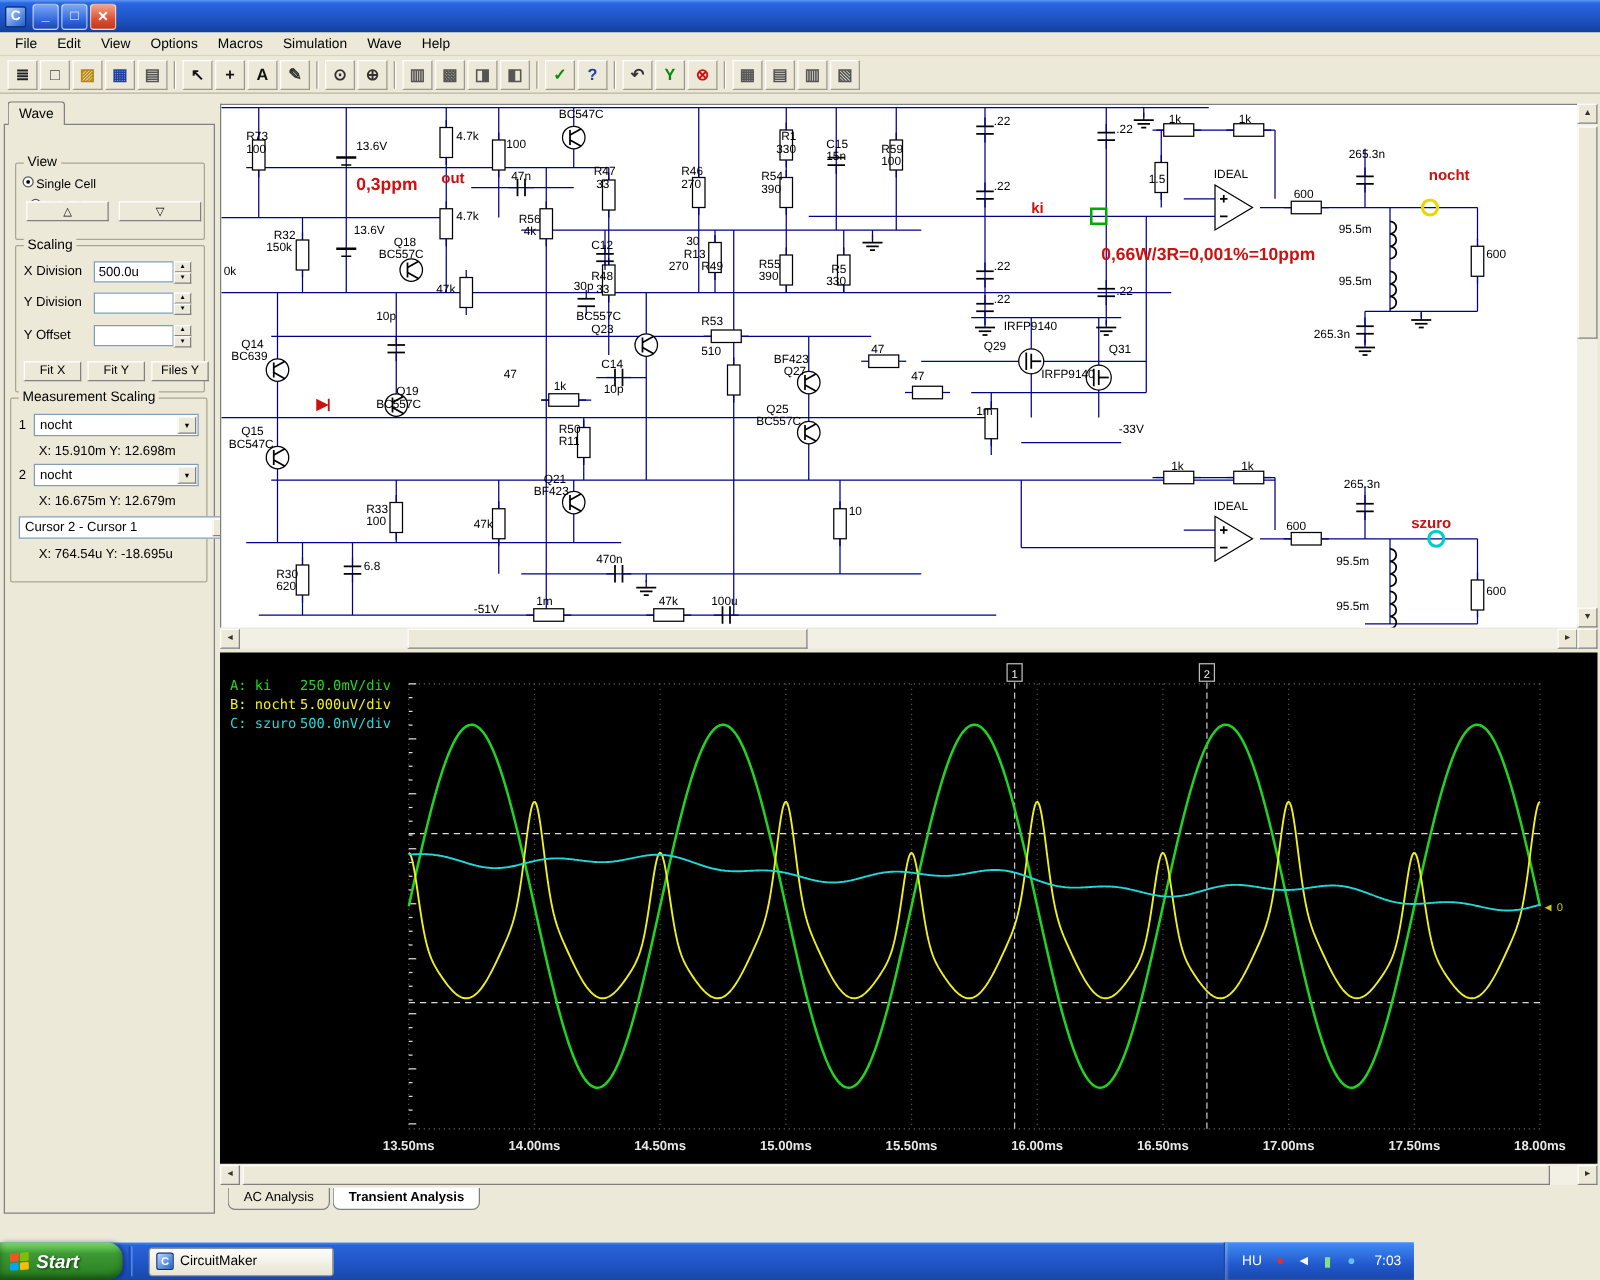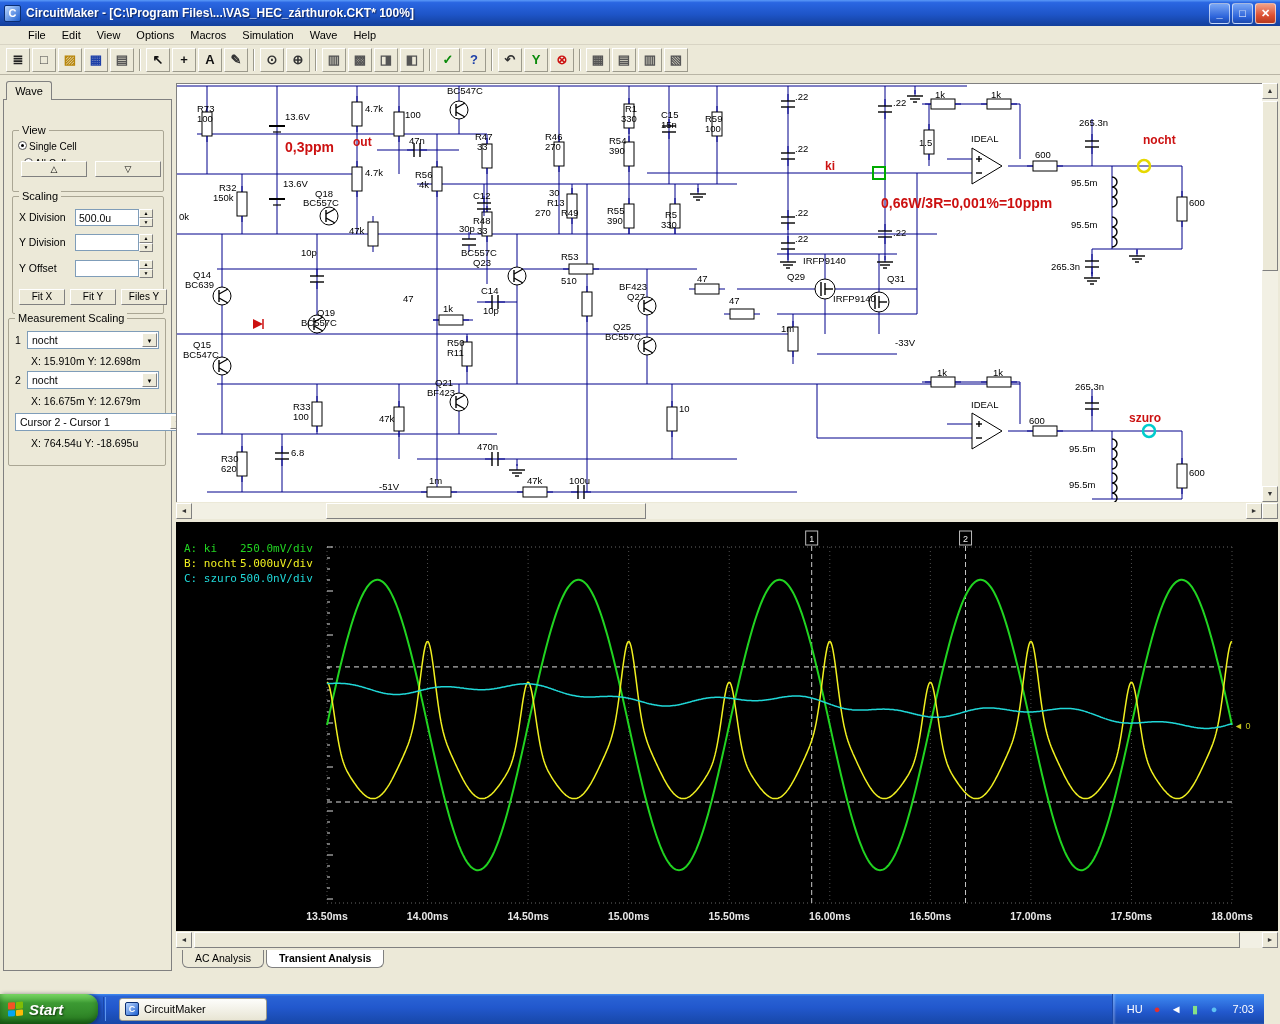--- a/index.html
+++ b/index.html
@@ -17,21 +17,21 @@
   .title-text { color:#fff; font-size:12px; font-weight:bold; text-shadow:1px 1px 1px rgba(0,0,20,.6);
     flex:1; white-space:nowrap; overflow:hidden; }
   .win-btns { display:flex; gap:2px; }
   .win-btn { width:21px; height:21px; border-radius:3px; color:#fff; font-size:11px; font-weight:bold;
     display:flex; align-items:center; justify-content:center;
     background:linear-gradient(180deg,#7aa7f5,#2b62d9 70%,#1c49ad); border:1px solid #fff9; }
   .win-btn.close { background:linear-gradient(180deg,#f2a289,#dd5033 60%,#b83a1e); }
 
   
   .menubar { position:absolute; left:0; top:26px; width:1280px; height:19px; background:#ece9d8;
-    display:flex; align-items:center; padding-left:20px; border-bottom:1px solid #d8d4c4; }
+    display:flex; align-items:center; padding-left:4px; border-bottom:1px solid #d8d4c4; }
   .menu-item { font-size:11px; padding:2px 8px; color:#000; }
   .toolbar { position:absolute; left:0; top:45px; width:1280px; height:30px; background:#ece9d8;
     display:flex; align-items:center; padding-left:6px; gap:2px; border-bottom:1px solid #b9b5a5; }
   .tb-btn { width:24px; height:24px; background:#ece9d8; border:1px solid;
     border-color:#fff #9c9a8c #9c9a8c #fff; font-size:13px; display:flex; align-items:center;
     justify-content:center; font-weight:bold; }
   .tb-sep { width:2px; height:22px; border-left:1px solid #9c9a8c; border-right:1px solid #fff; margin:0 3px; }
 
   
   .left-panel { position:absolute; left:2px; top:78px; width:172px; height:897px; background:#ece9d8; }
@@ -83,21 +83,21 @@
 
   
   .wave-wrap { position:absolute; left:176px; top:522px; width:1102px; height:409px; background:#000; }
   .tabstrip { position:absolute; left:176px; top:950px; width:1000px; height:22px; display:flex;
     align-items:flex-start; padding-left:6px; gap:2px; }
   .sheet-tab { font-size:10.5px; padding:2px 12px 3px; background:#ece9d8; border:1px solid #808080;
     border-top:none; border-radius:0 0 6px 6px; }
   .sheet-tab.active { background:#fff; font-weight:bold; }
 
   
-  .taskbar { position:absolute; left:0; top:994px; width:1264px; height:30px;
+  .taskbar { position:absolute; left:0; top:994px; width:1131px; height:30px;
     background:linear-gradient(180deg,#3f8cf3 0%,#2a63d5 8%,#2258cd 45%,#1747a8 100%); display:flex; align-items:center; }
   .start-btn { height:30px; width:98px; border-radius:0 12px 12px 0;
     background:linear-gradient(180deg,#7ede68 0%,#3c9a33 30%,#2e8526 80%,#1f6b1a 100%);
     display:flex; align-items:center; padding-left:8px; gap:5px;
     box-shadow:inset 0 -3px 6px rgba(0,40,0,.4), 2px 0 4px rgba(0,0,30,.4); }
   .start-flag { width:16px; height:14px; display:grid; grid-template-columns:7px 7px; grid-gap:1px;
     transform:skewY(-4deg); }
   .start-flag div { border-radius:1px; }
   .start-text { color:#fff; font-size:15px; font-weight:bold; font-style:italic;
     text-shadow:1px 1px 2px rgba(0,0,0,.6); }
@@ -117,21 +117,20 @@
     font-size:11px; }
   .tray-clock { color:#fff; font-size:11px; margin-left:4px; }
 </style>
 </head>
 <body>
 
 <div id="root">
 
   <div class="titlebar">
     <div class="app-icon">C</div>
-    <div class="title-text">CircuitMaker - [C:\Program Files\...\VAS_HEC_zárthurok.CKT* 100%]</div>
     <div class="win-btns">
       <div class="win-btn">_</div>
       <div class="win-btn">□</div>
       <div class="win-btn close">✕</div>
     </div>
   </div>
 
   <div class="menubar">
       <div class="menu-item">File</div>
       <div class="menu-item">Edit</div>

